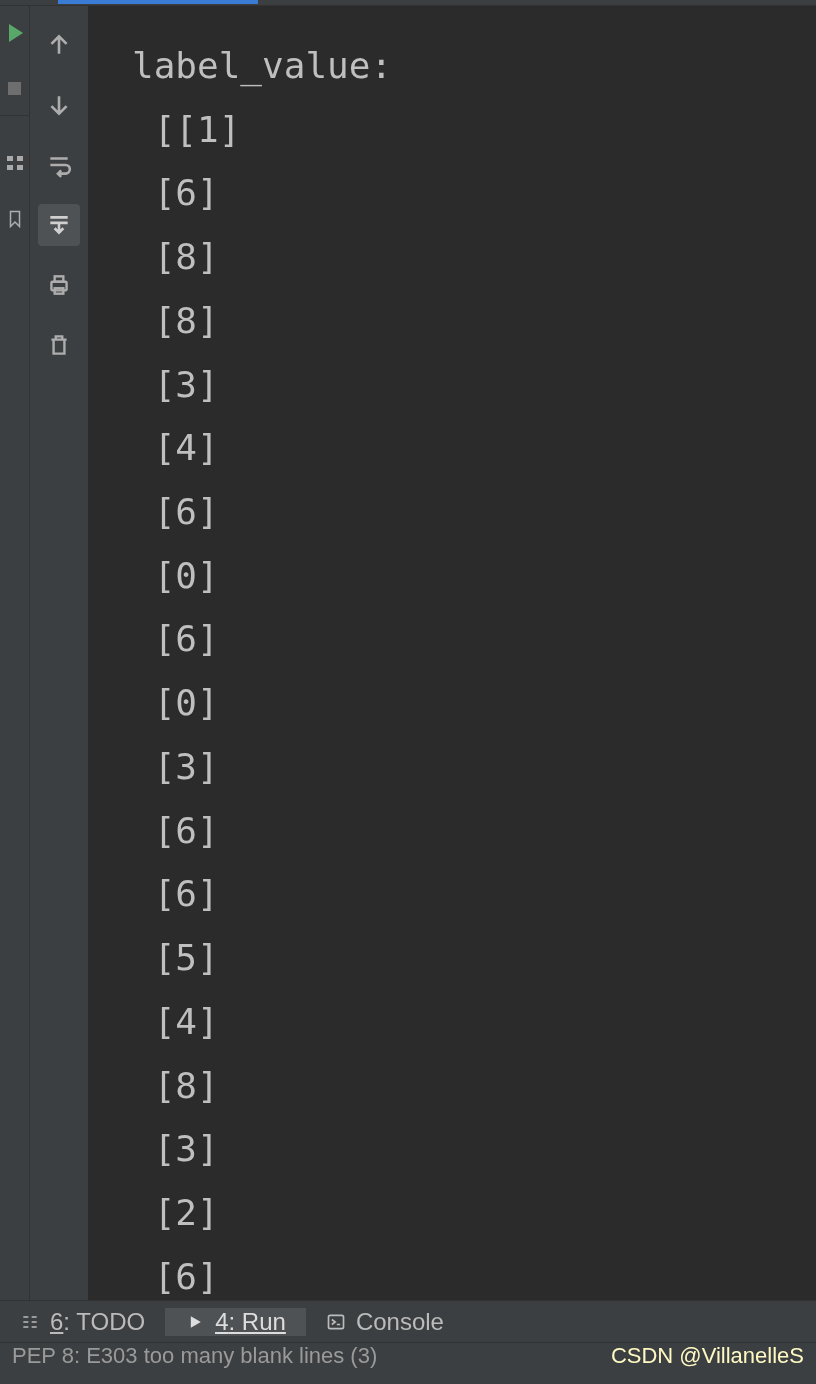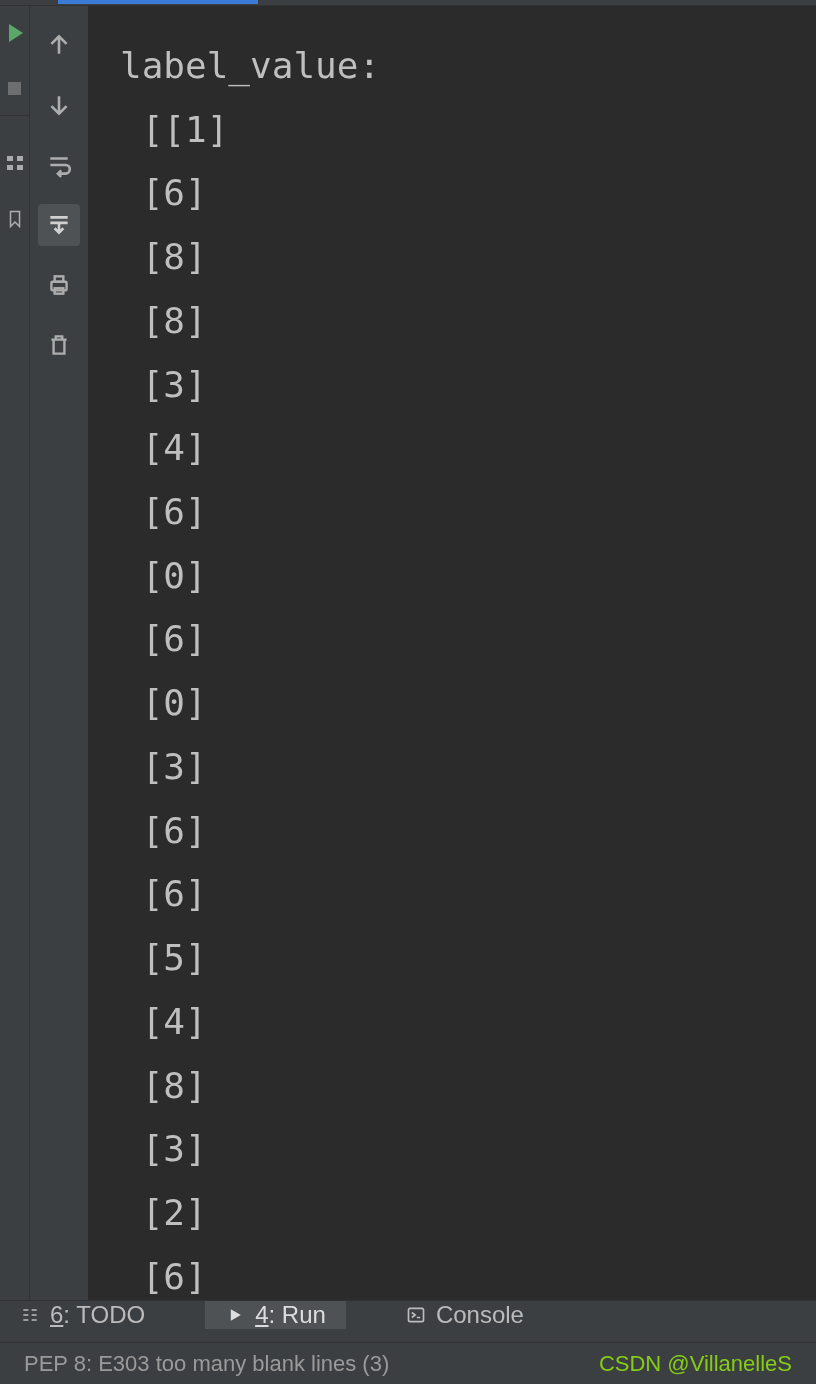--- a/index.html
+++ b/index.html
@@ -89,56 +89,55 @@
   .tool-btn svg { width: 26px; height: 26px; }
   .console {
     flex: 1;
     background: #2b2b2b;
     padding: 28px 0 0 32px;
     font-family: "Consolas", "Menlo", monospace;
     font-size: 36px;
     line-height: 1.77;
     color: #bfbfbf;
     white-space: pre;
+    margin-left: 12px;
   }
   .bottom-tabs {
     position: absolute;
     left: 0; right: 0; bottom: 42px;
     height: 42px;
     background: #3c3f41;
     border-top: 1px solid #323232;
     display: flex;
-    align-items: flex-start;
-    gap: 40px;
+    align-items: center;
   }
   .btab {
     display: flex; align-items: center;
     padding: 0 20px;
     gap: 10px;
     color: #bbb;
     font-size: 24px;
   }
-  .btab.active { background: #4e5254; color: #ddd; }
+  .btab.active { background: #4e5254; color: #ddd; text-decoration: underline; }
   .btab .u { text-decoration: underline; }
   .btab svg { width: 20px; height: 20px; }
   .status {
     position: absolute;
     left: 0; right: 0; bottom: 0;
     height: 42px;
     background: #3c3f41;
     border-top: 1px solid #323232;
     display: flex;
-    align-items: center;
-    padding: 0 24px;
+    padding: 0 12px;
     color: #9a9a9a;
     font-size: 22px;
     justify-content: space-between;
   }
   .watermark {
-    color: #84cc16;
+    color: #fef9c3;
   }
 </style>
 </head>
 <body>
 
 <div class="top-border">
   <div class="active-tab-underline"></div>
 </div>
 
 <div class="main-row">

